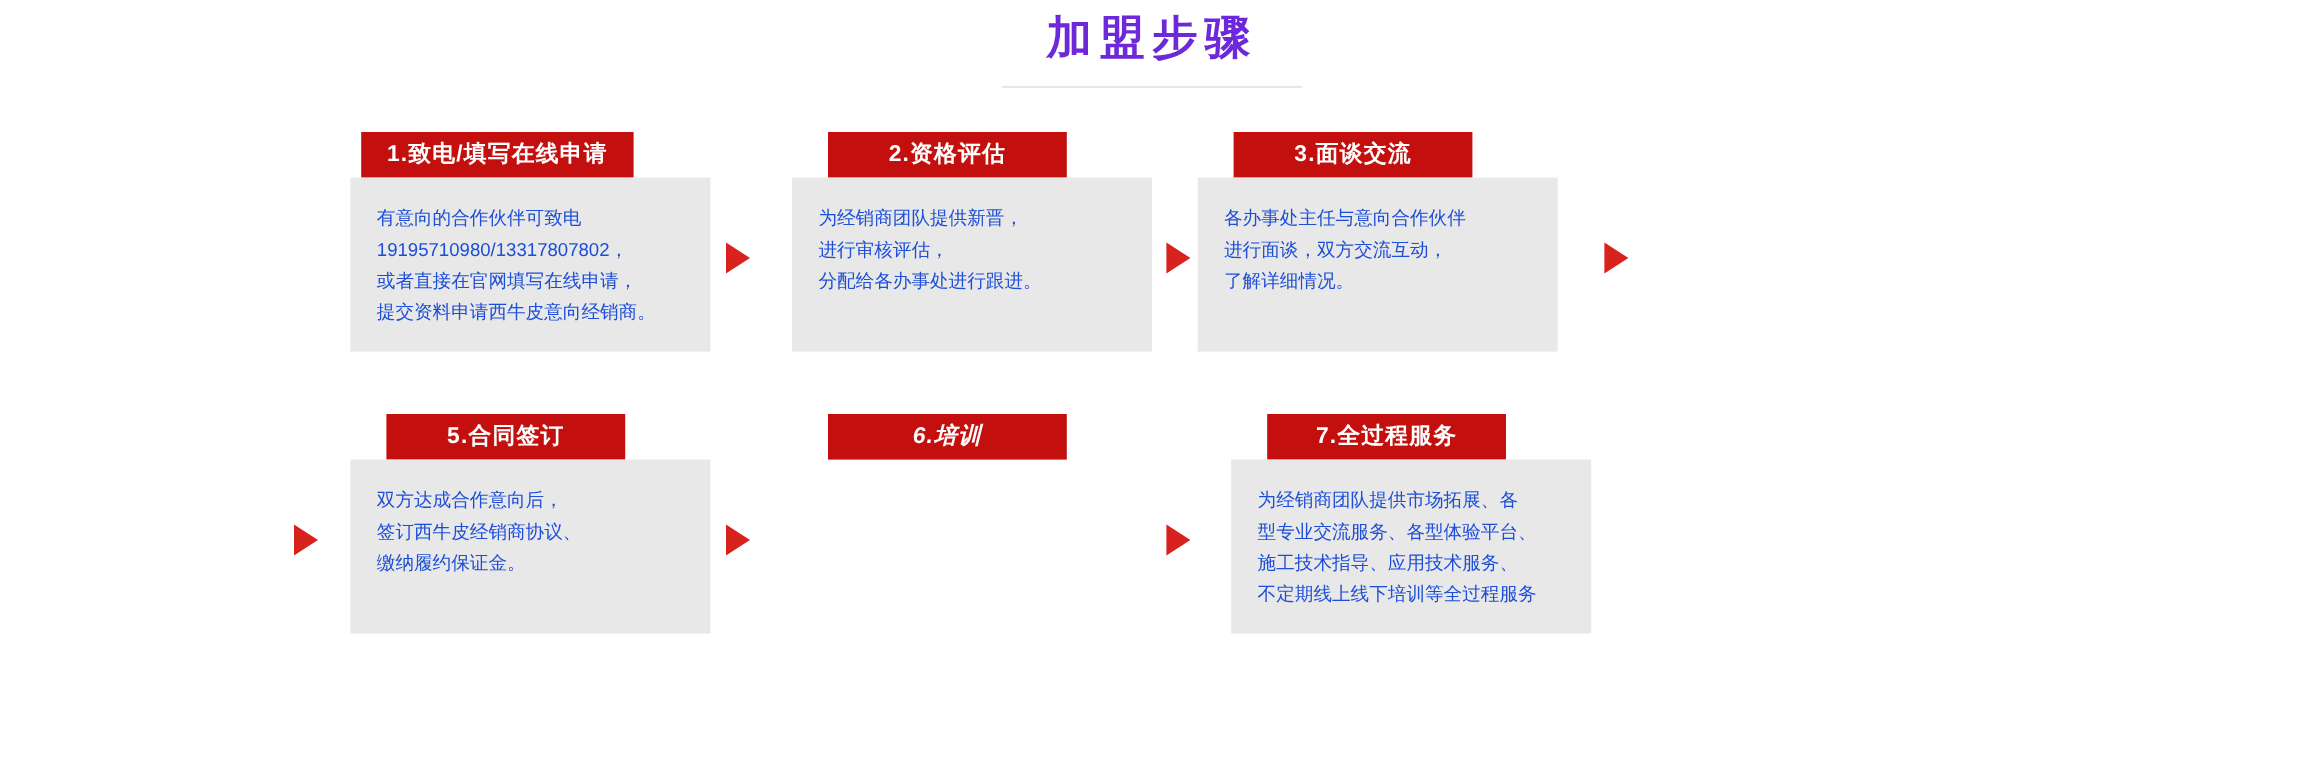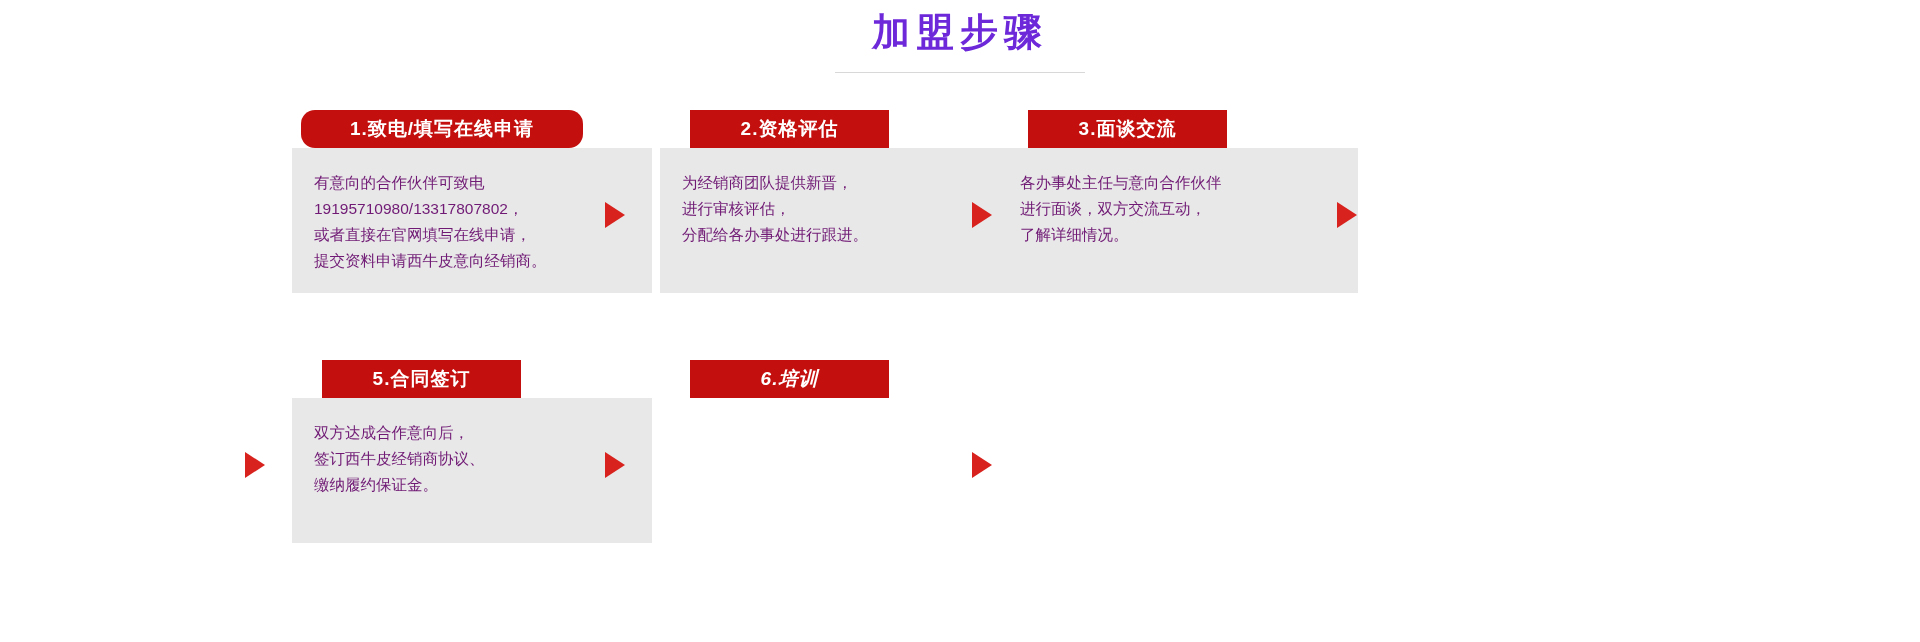--- a/index.html
+++ b/index.html
@@ -46,56 +46,55 @@
   }
 
   
   .row {
     position: absolute;
     left: 0;
     width: 1920px;
     height: 220px;
   }
   .row-1 { top: 110px; }
-  .row-2 { top: 360px; }
+  .row-2 { top: 345px; }
 
   .card {
     position: absolute;
     top: 0;
     width: 300px;
   }
   .card-header {
     background: #c3100e;
     color: #ffffff;
     font-size: 19px;
     font-weight: bold;
     letter-spacing: 1px;
     text-align: center;
     height: 38px;
     line-height: 38px;
     white-space: nowrap;
   }
   .card-header.wide {
-    width: 282px;
+    width: 227px;
     margin-left: 9px;
-    border-radius: 14px;
   }
   .card-header.narrow {
     width: 199px;
     margin-left: 30px;
   }
   .card-body {
     background: #e8e8e8;
-    width: 360px;
+    width: 300px;
     height: 127px;
     box-sizing: border-box;
     padding: 22px 20px 0 22px;
     font-size: 15.5px;
     line-height: 26px;
-    color: #701a75;
+    color: #1d4ed8;
   }
   .card-body.tall {
     height: 145px;
   }
   .card-body p {
     margin: 0;
     white-space: pre-line;
   }
 
   
@@ -190,16 +189,25 @@
     </div>
 
     <div class="arrow a5"></div>
 
     <div class="card c6">
       <div class="card-header narrow">6.培训</div>
     </div>
 
     <div class="arrow a6"></div>
 
+    <div class="card c7">
+      <div class="card-header narrow">7.全过程服务</div>
+      <div class="card-body tall">
+        <p>为经销商团队提供市场拓展、各
+型专业交流服务、各型体验平台、
+施工技术指导、应用技术服务、
+不定期线上线下培训等全过程服务</p>
+      </div>
+    </div>
 
   </div>
 
 </div>
 
 </body></html>

